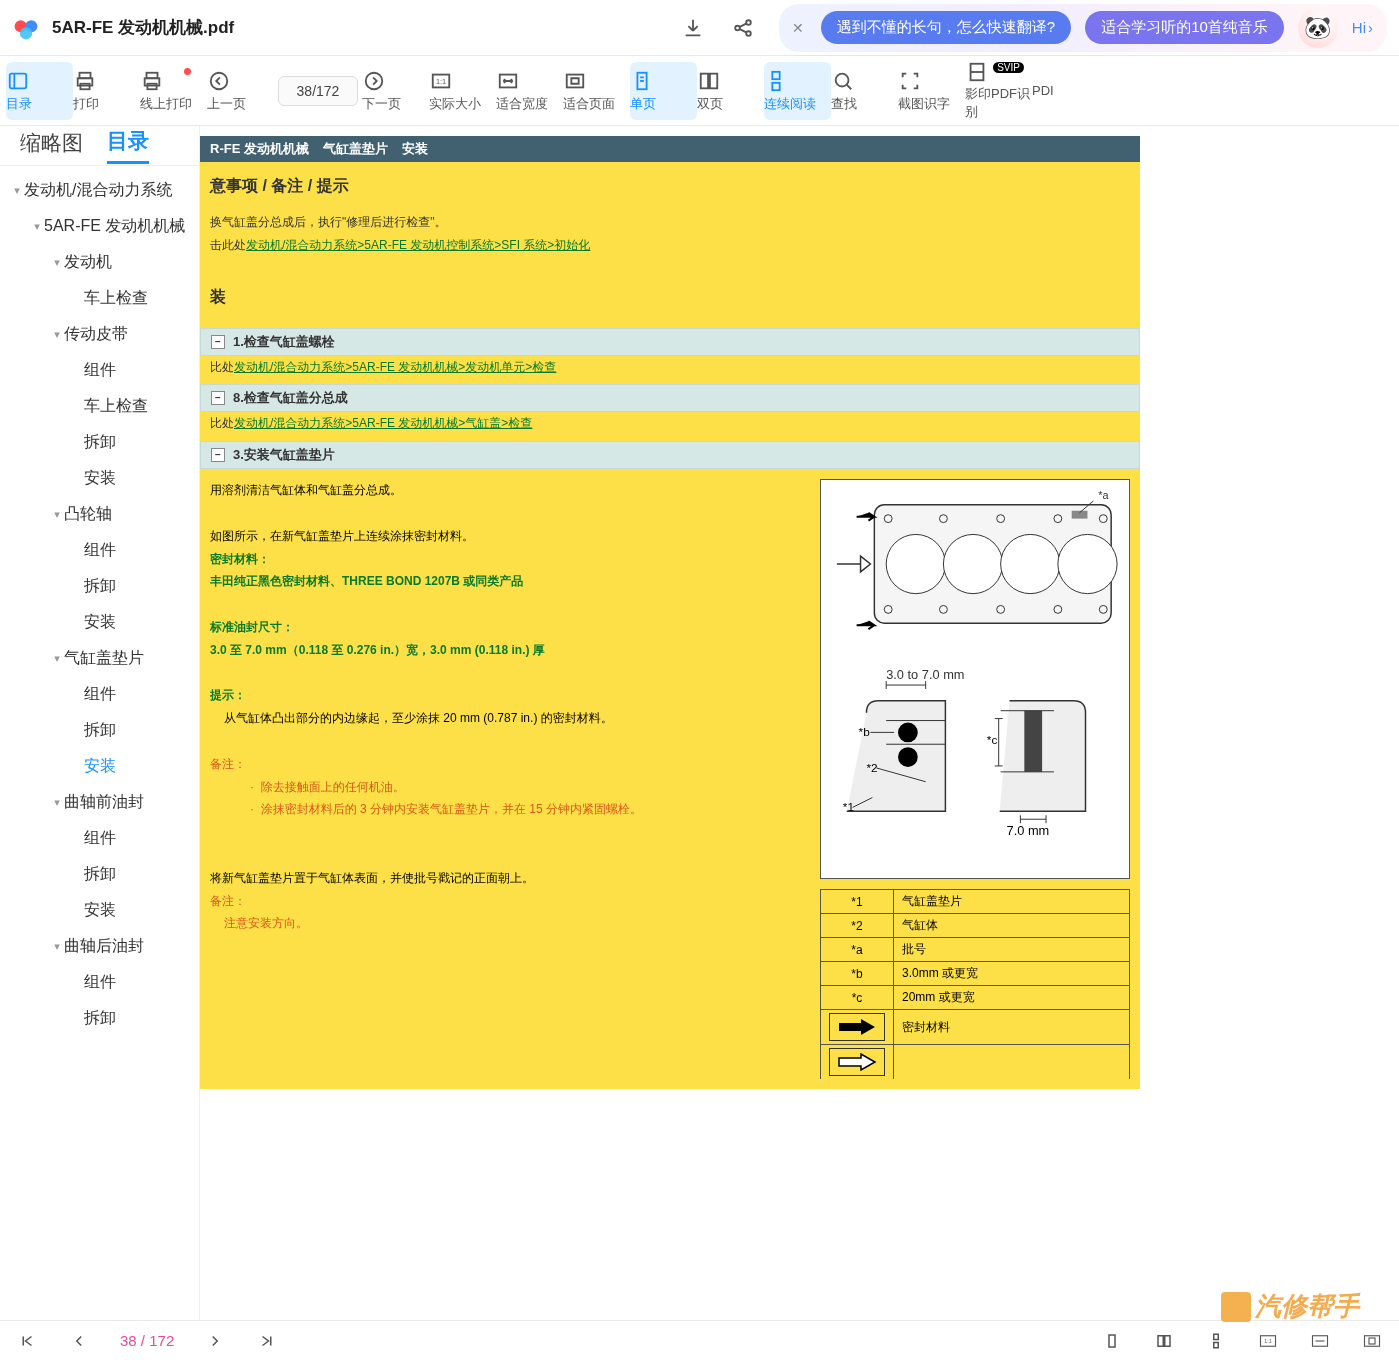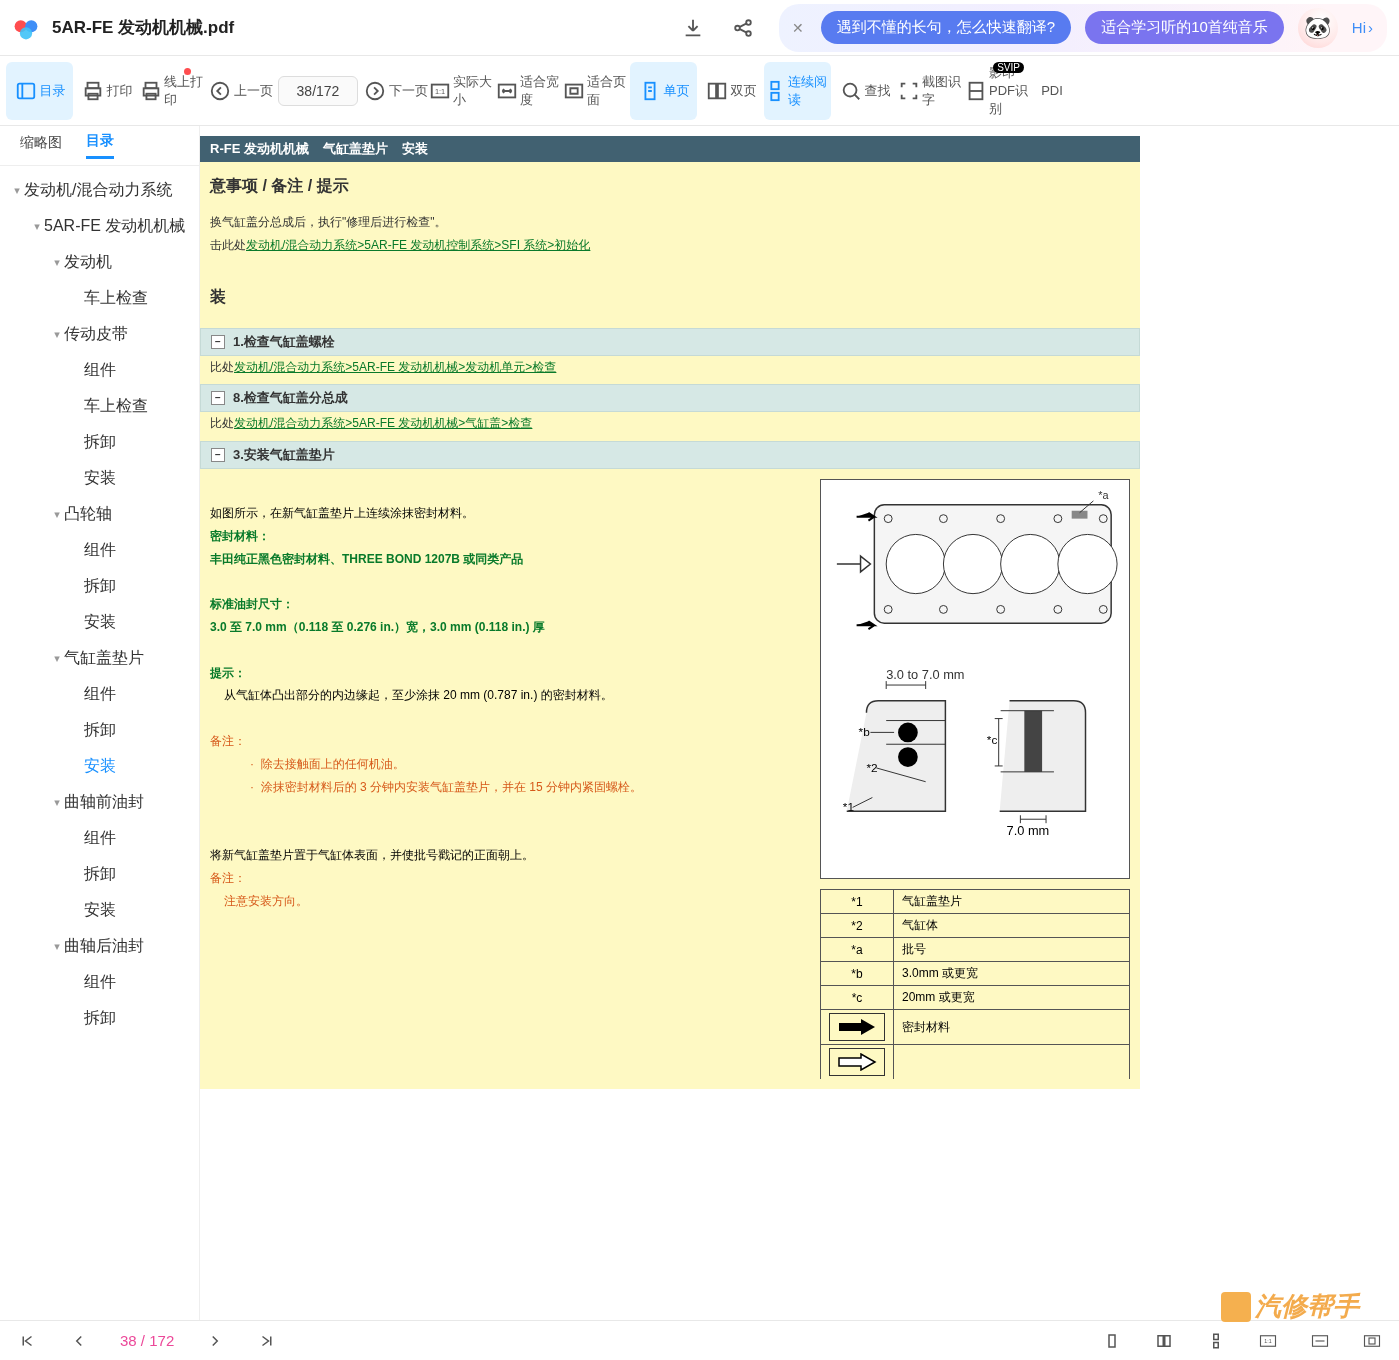--- a/index.html
+++ b/index.html
@@ -10,39 +10,39 @@
 .topbar-right { margin-left:auto; display:flex; align-items:center; gap:22px; }
 .icon-btn { width:28px; height:28px; display:flex; align-items:center; justify-content:center; color:#555; cursor:pointer; }
 .promo { display:flex; align-items:center; gap:14px; background:linear-gradient(90deg,#eef2ff,#f2eeff 40%,#fff5f8 90%); border-radius:20px; padding:4px 14px 4px 10px; }
 .promo .x { width:18px; height:18px; border-radius:9px; display:flex; align-items:center; justify-content:center; color:#888; cursor:pointer; font-size:14px; }
 .pill { border-radius:18px; padding:7px 16px; color:#fff; font-size:15px; white-space:nowrap; }
 .pill.blue { background:#587bf0; }
 .pill.purple { background:#7a74ef; }
 .avatar { width:40px; height:40px; border-radius:20px; background:radial-gradient(circle at 60% 30%,#fff,#ffe8e8 60%,#ffd0d0); display:flex; align-items:center; justify-content:center; font-size:22px; }
 .hi { color:#3f8ef7; font-size:15px; display:flex; align-items:flex-end; gap:2px; }
 .toolbar { height:70px; display:flex; align-items:center; border-bottom:1px solid #e8e8e8; padding:0 6px; gap:0; }
-.tool { width:67px; height:58px; display:flex; flex-direction:row; align-items:center; justify-content:center; gap:2px; cursor:pointer; border-radius:6px; color:#555; position:relative; }
+.tool { width:67px; height:58px; display:flex; flex-direction:column; justify-content:center; gap:2px; cursor:pointer; border-radius:6px; color:#555; position:relative; }
 .tool.active { background:#e2f3ff; color:#1890ff; }
 .tool .ticon { width:24px; height:24px; display:flex; align-items:center; justify-content:center; }
 .tool .tlabel { font-size:13px; }
 .tool .dot { position:absolute; top:6px; right:16px; width:7px; height:7px; border-radius:4px; background:#ff4d4f; }
 .tool .badge { position:absolute; top:0; right:8px; background:#000; color:#fff; font-size:10px; border-radius:8px; padding:0 4px; }
 .page-ind { width:80px; height:30px; border:1px solid #ddd; border-radius:6px; display:flex; align-items:center; justify-content:center; font-size:14px; color:#444; background:#fafafa; margin:0 4px; }
 .main { display:flex; height:calc(1360px - 56px - 70px - 40px); }
 .side-tabs { height:40px; display:flex; align-items:center; gap:24px; padding:0 20px; border-bottom:1px solid #eee; }
-.side-tab { font-size:14px; color:#444; padding-bottom:6px; cursor:pointer; }
+.side-tab { font-size:21px; color:#444; padding-bottom:6px; cursor:pointer; }
 .side-tab.active { color:#1890ff; border-bottom:3px solid #1890ff; font-weight:600; }
 .sidebar { width:200px; display:flex; flex-direction:column; border-right:1px solid #eee; }
 .tree { flex:1; overflow-y:auto; padding:6px 0; }
 .tree-item { display:flex; align-items:center; height:36px; font-size:16px; color:#333; cursor:pointer; }
 .tree-item .arrow { width:14px; display:inline-flex; justify-content:center; color:#999; font-size:11px; }
 .tree-item.sel { color:#1890ff; }
 .pad0{padding-left:10px}.pad1{padding-left:30px}.pad2{padding-left:50px}.pad3{padding-left:70px}
 .content { flex:1; background:#fff; overflow:auto; position:relative; }
-.page { margin:10px auto 0 0; width:940px; background:#fef9c3; }
+.page { margin:10px auto 0 0; width:940px; background:#fde047; }
 .page-header { background:#416171; color:#fff; font-size:13px; font-weight:600; padding:4px 10px; display:flex; gap:14px; }
 .section-title { font-size:16px; font-weight:600; color:#333; padding:14px 10px; }
 .body-text { font-size:12px; line-height:1.9; padding:0 10px; color:#333; }
 .body-text a { color:#0a7a2a; text-decoration:underline; }
 .green { color:#087a2a; font-weight:600; }
 .orange { color:#d6591a; }
 .step-bar { background:#d6e8e5; border:1px solid #c5dad6; padding:4px 10px; font-size:13px; font-weight:600; color:#333; display:flex; align-items:center; gap:8px; margin-top:6px; }
 .step-bar .box { width:14px; height:14px; background:#fff; border:1px solid #888; display:inline-block; text-align:center; line-height:12px; font-size:10px; }
 .content-cols { display:flex; gap:10px; padding:10px; }
 .col-left { flex:1; font-size:12px; line-height:1.9; }
@@ -372,21 +372,21 @@
         </div>
       <div class="body-text"><span>比处</span><a href="#">发动机/混合动力系统&gt;5AR-FE 发动机机械&gt;气缸盖&gt;检查</a></div>
 
       <div class="step-bar">
           <span class="box">−</span>
           <span>3.安装气缸盖垫片</span>
         </div>
 
       <div class="content-cols">
         <div class="col-left">
-          <br>
+          <p>用溶剂清洁气缸体和气缸盖分总成。</p><br>
           <p>如图所示，在新气缸盖垫片上连续涂抹密封材料。</p>
           <p class="green">密封材料：</p>
           <p class="green">丰田纯正黑色密封材料、THREE BOND 1207B 或同类产品</p><br>
           <p class="green">标准油封尺寸：</p>
           <p class="green">3.0 至 7.0 mm（0.118 至 0.276 in.）宽，3.0 mm (0.118 in.) 厚</p><br>
           <p class="green">提示：</p>
           <p style="padding-left:14px">从气缸体凸出部分的内边缘起，至少涂抹 20 mm (0.787 in.) 的密封材料。</p><br>
           <p class="orange">备注：</p>
           <p class="orange" style="padding-left:40px">· &nbsp;<span>除去接触面上的任何机油。</span></p>
           <p class="orange" style="padding-left:40px">· &nbsp;<span>涂抹密封材料后的 3 分钟内安装气缸盖垫片，并在 15 分钟内紧固螺栓。</span></p><br><br>

